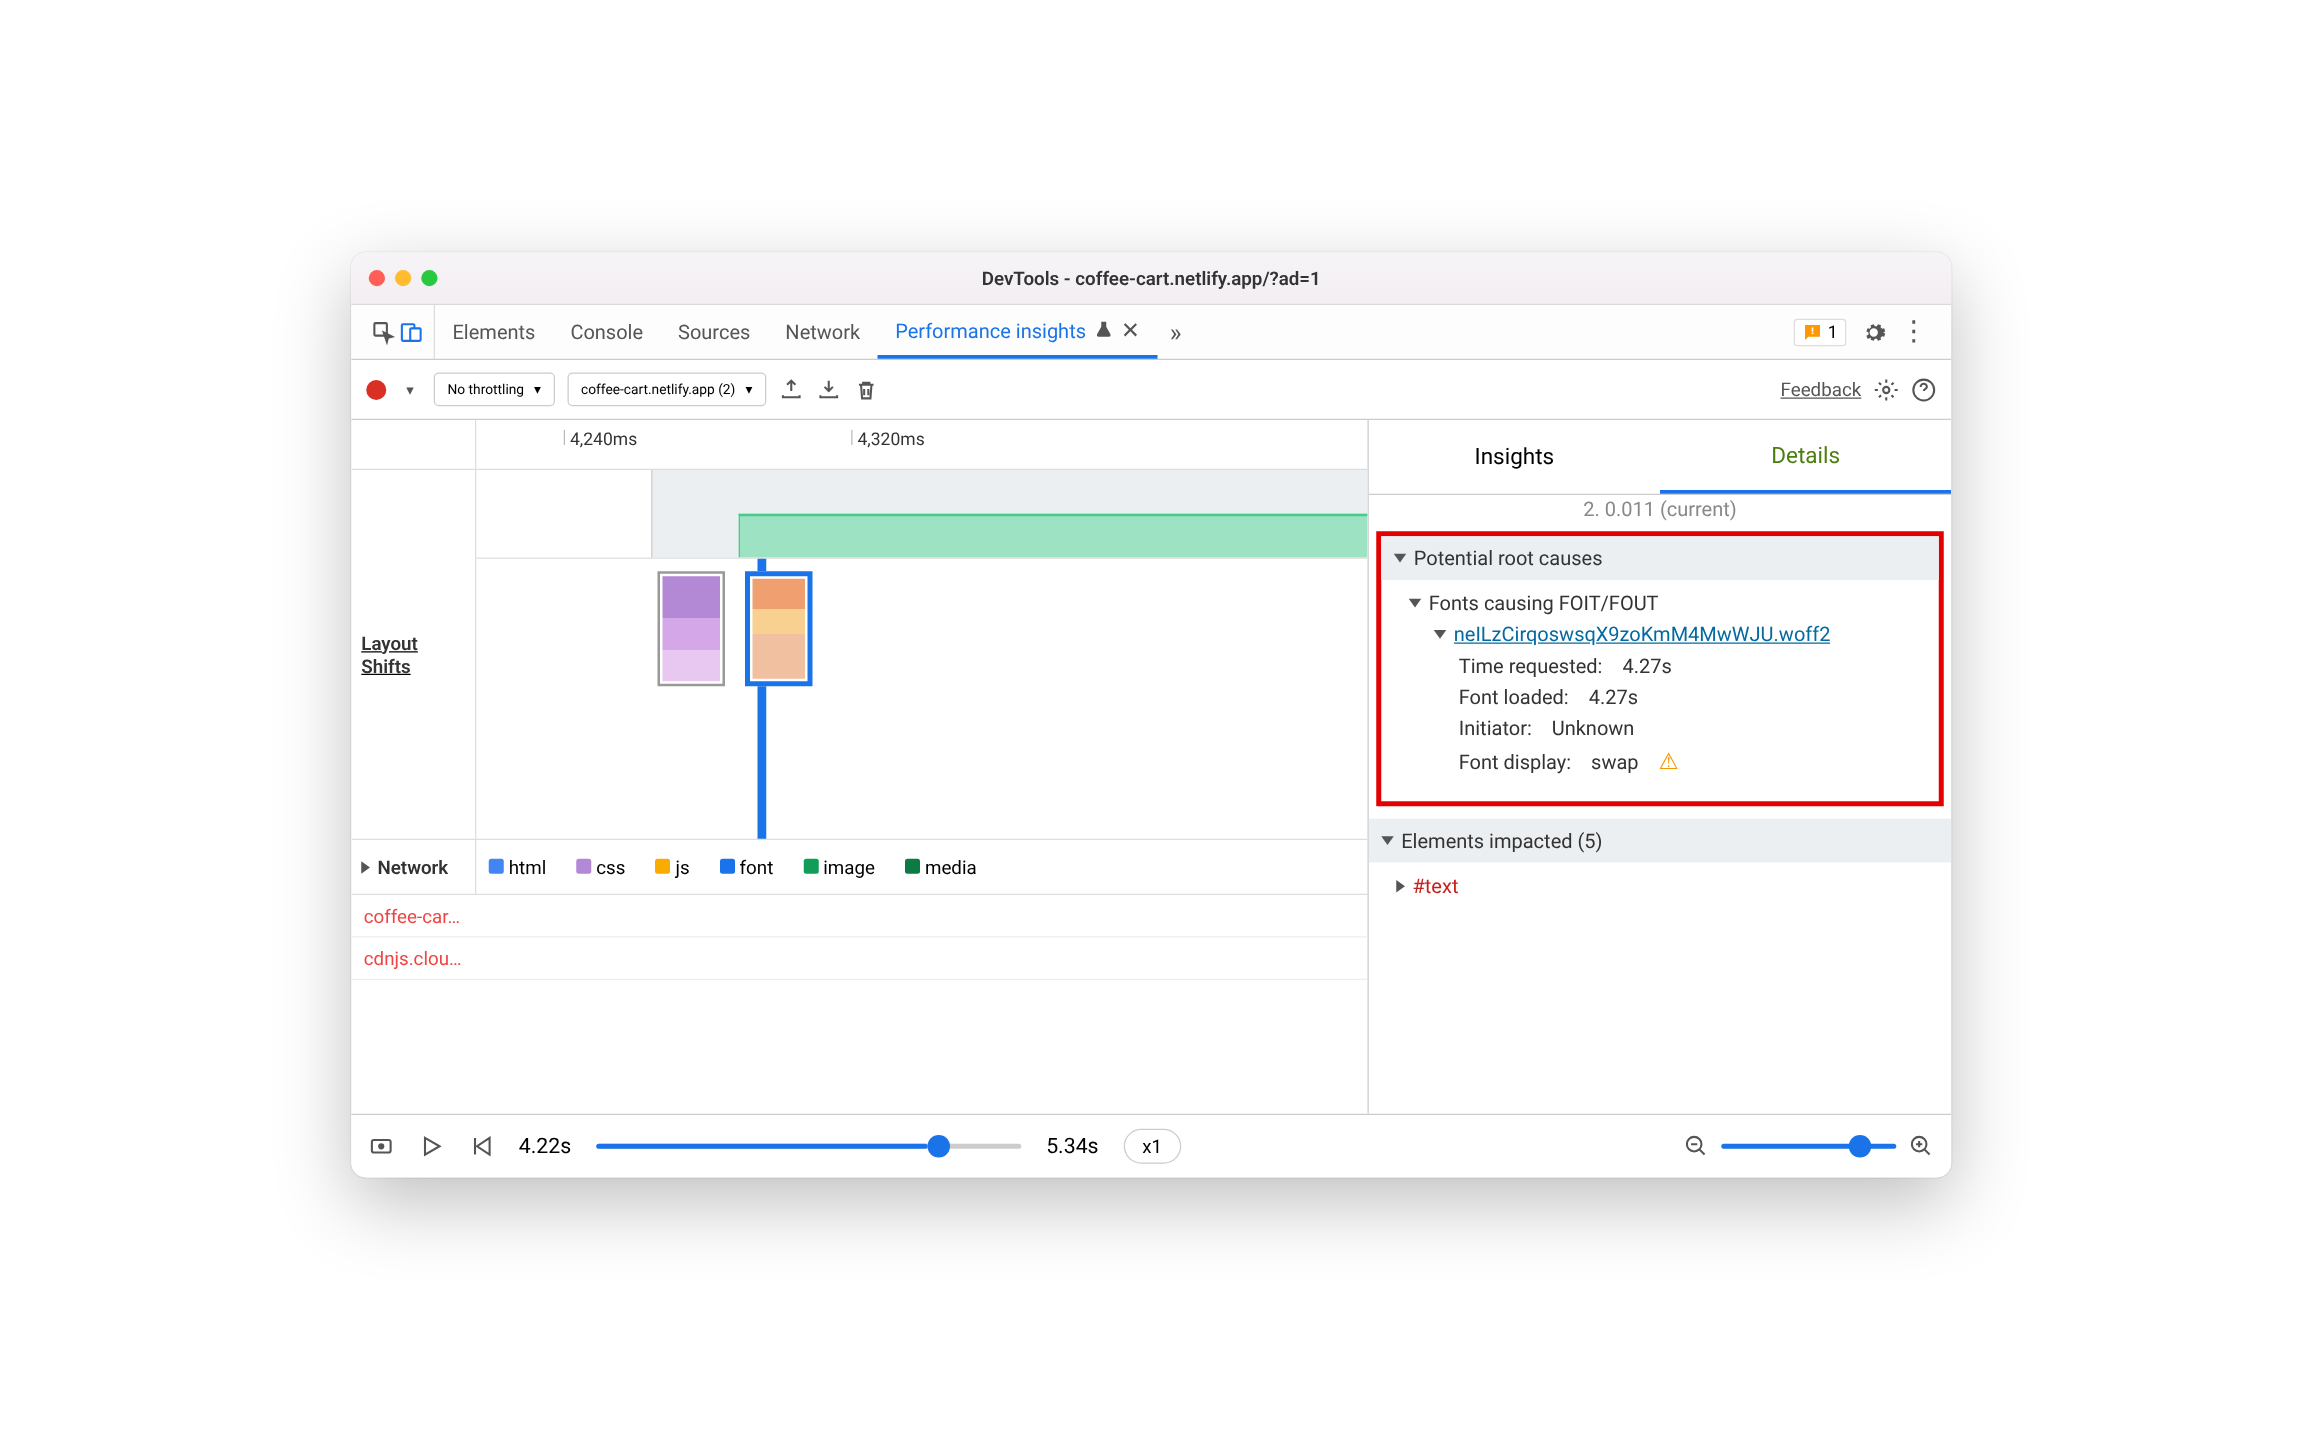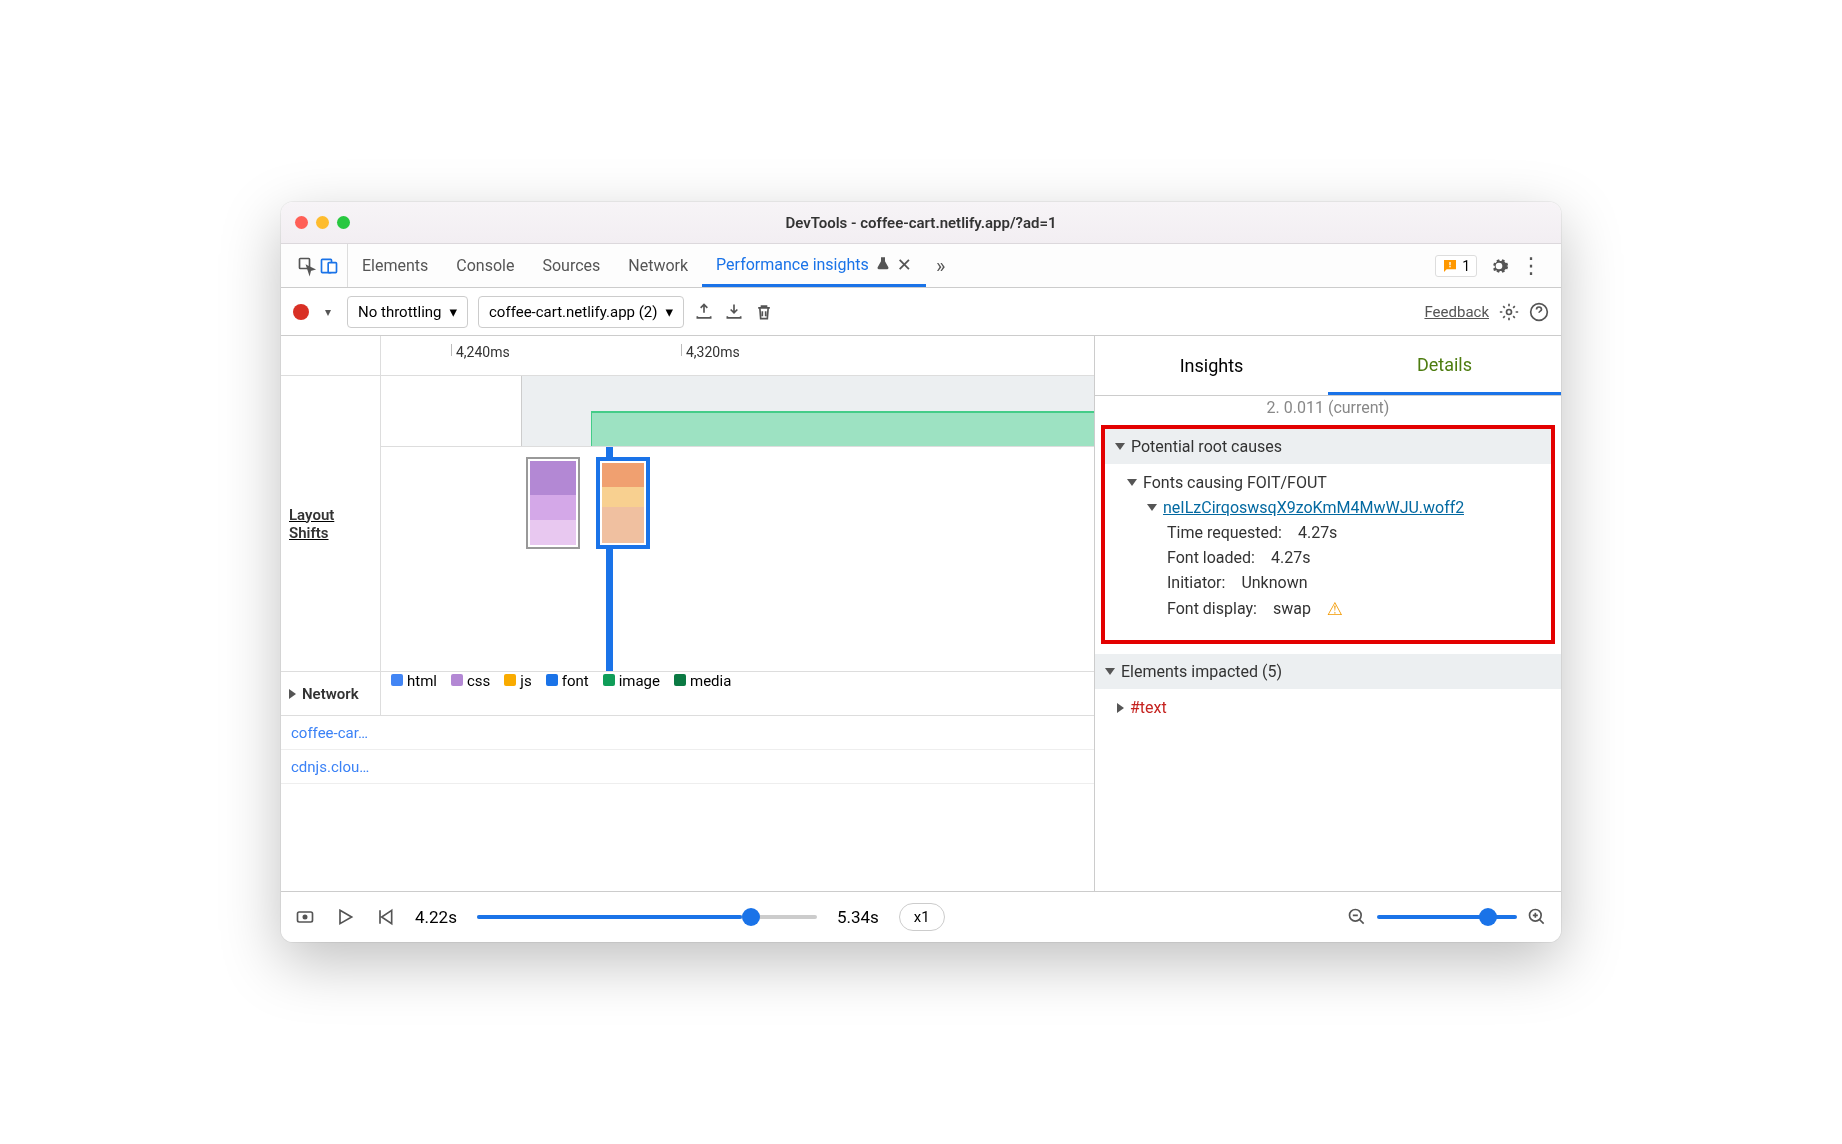--- a/index.html
+++ b/index.html
@@ -16,21 +16,21 @@
 .tabbar .ico-group { display: flex; align-items: center; gap: 2px; padding: 0 8px; border-right: 1px solid #ddd; }
 .tabbar .tab { display: flex; align-items: center; padding: 0 14px; font-size: 16px; color: #555; cursor: pointer; gap: 6px; white-space: nowrap; }
 .tabbar .tab.active { color: #1a73e8; border-bottom: 3px solid #1a73e8; }
 .tabbar .more { display: flex; align-items: center; padding: 0 10px; color: #555; font-size: 20px; }
 .tabbar .spacer { flex: 1; }
 .tabbar .right-icons { display: flex; align-items: center; gap: 12px; padding: 0 12px; }
 .badge-warn { display: flex; align-items: center; gap: 4px; background: #fff; border: 1px solid #ddd; border-radius: 3px; padding: 2px 6px; font-size: 14px; }
 .toolbar { height: 48px; border-bottom: 1px solid #ccc; display: flex; align-items: center; padding: 0 12px; gap: 10px; background: #fff; }
 .rec-dot { width: 16px; height: 16px; border-radius: 50%; background: #d93025; }
 .dropdown-arrow { color: #555; font-size: 12px; padding: 0 6px; }
-.select-box { border: 1px solid #ccc; border-radius: 4px; padding: 6px 10px; font-size: 15px; display: flex; align-items: center; gap: 8px; cursor: pointer; }
+.select-box { border: 1px solid #ccc; border-radius: 4px; padding: 6px 10px; font-size: 11px; display: flex; align-items: center; gap: 8px; cursor: pointer; }
 .toolbar .spacer { flex: 1; }
 .toolbar .link { color: #555; text-decoration: underline; font-size: 15px; cursor: pointer; }
 .main { flex: 1; display: flex; overflow: hidden; }
 .left { flex: 1; display: flex; flex-direction: column; border-right: 1px solid #ccc; overflow: hidden; }
 .ruler { height: 40px; display: flex; border-bottom: 1px solid #ddd; }
 .ruler-label { width: 100px; border-right: 1px solid #ddd; }
 .ruler-ticks { flex: 1; position: relative; font-size: 14px; color: #333; }
 .tick { position: absolute; top: 8px; border-left: 1px solid #bbb; padding-left: 4px; height: 12px; }
 .track-row { display: flex; border-bottom: 1px solid #ddd; }
 .track-label { width: 100px; border-right: 1px solid #ddd; display: flex; align-items: center; padding: 0 8px; font-weight: 600; font-size: 15px; color: #333; }
@@ -40,23 +40,23 @@
 .layout-top { height: 70px; position: relative; }
 .layout-top .band1 { position: absolute; left: 140px; right: 0; top: 0; bottom: 0; background: #eceff1; border-left: 1px solid #ccc; }
 .layout-top .band2 { position: absolute; left: 210px; right: 0; top: 35px; bottom: 0; background: #9de2c2; border-left: 1px solid #4c8; border-top: 2px solid #4c8; }
 .layout-mid { flex: 1; position: relative; border-top: 1px solid #ddd; }
 .playhead { position: absolute; left: 225px; top: 0; bottom: 0; width: 7px; background: #1a73e8; }
 .thumb { position: absolute; top: 10px; width: 54px; height: 92px; background: #fff; border: 2px solid #999; }
 .thumb.sel { border: 4px solid #1a73e8; }
 .thumb .inner { margin: 2px; height: calc(100% - 4px); background: linear-gradient(#b388d4 0 40%, #d4a8e8 40% 70%, #e8c8f0 70% 100%); }
 .thumb.sel .inner { background: linear-gradient(#f0a070 0 30%, #f8d090 30% 55%, #f0c0a0 55% 100%); }
 .network-row { height: 44px; }
-.legend { display: flex; gap: 14px; padding: 0 10px; font-size: 15px; }
+.legend { display: flex; align-items: center; gap: 24px; padding: 0 10px; font-size: 15px; }
 .legend .sw { width: 12px; height: 12px; border-radius: 2px; display: inline-block; margin-right: 4px; }
-.net-list .item { height: 34px; border-bottom: 1px solid #eee; display: flex; align-items: center; padding: 0 10px; font-size: 15px; color: #3b82f6; overflow: hidden; text-overflow: ellipsis; white-space: nowrap; }
+.net-list .item { height: 34px; border-bottom: 1px solid #eee; display: flex; align-items: center; padding: 0 10px; font-size: 15px; color: #ef4444; overflow: hidden; text-overflow: ellipsis; white-space: nowrap; }
 .right { width: 466px; display: flex; flex-direction: column; }
 .rtabs { height: 60px; display: flex; border-bottom: 1px solid #ccc; }
 .rtab { flex: 1; display: flex; align-items: center; justify-content: center; font-size: 18px; cursor: pointer; }
 .rtab.active { border-bottom: 3px solid #1a73e8; color: #4d7c0f; }
 .rcontent { flex: 1; overflow: auto; font-size: 16px; color: #333; position: relative; }
 .cutoff { text-align: center; color: #888; font-size: 16px; padding: 2px 0 8px; }
 .highlight-box { border: 4px solid #e30000; margin: 0 6px; padding-bottom: 18px; }
 .section-head { background: #eceff1; padding: 8px 10px; display: flex; align-items: center; gap: 6px; font-size: 16px; }
 .tree { padding: 6px 10px 0 22px; }
 .tree .row { display: flex; align-items: center; gap: 6px; padding: 3px 0; }

